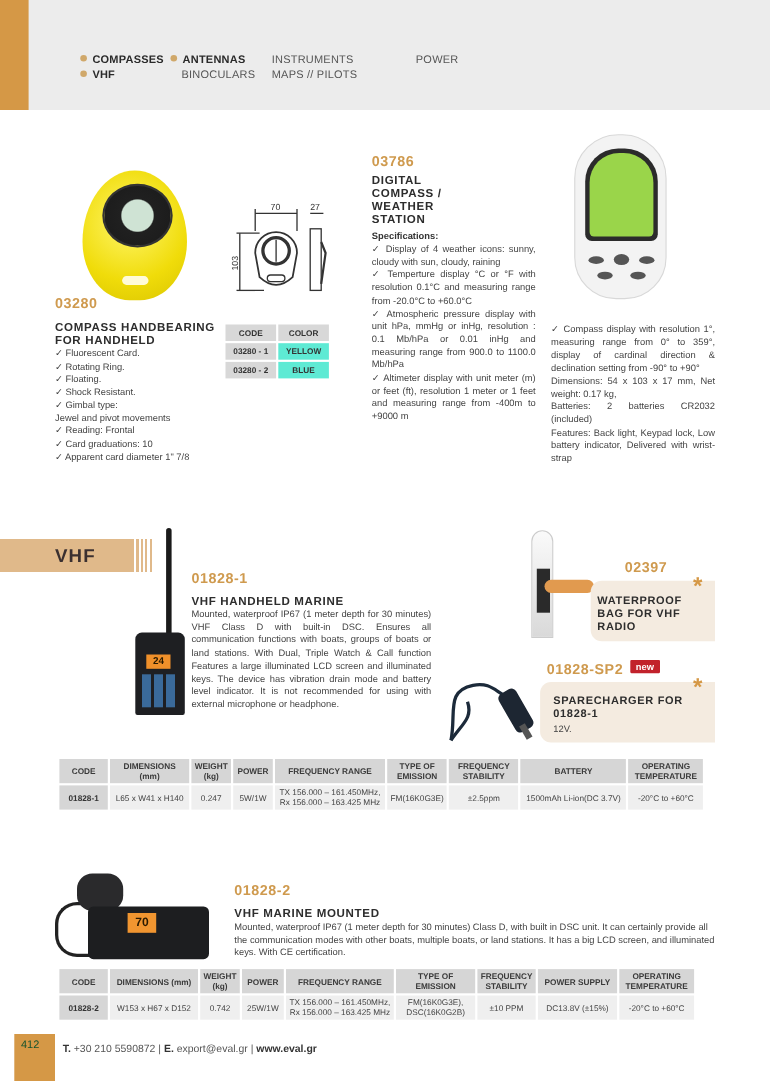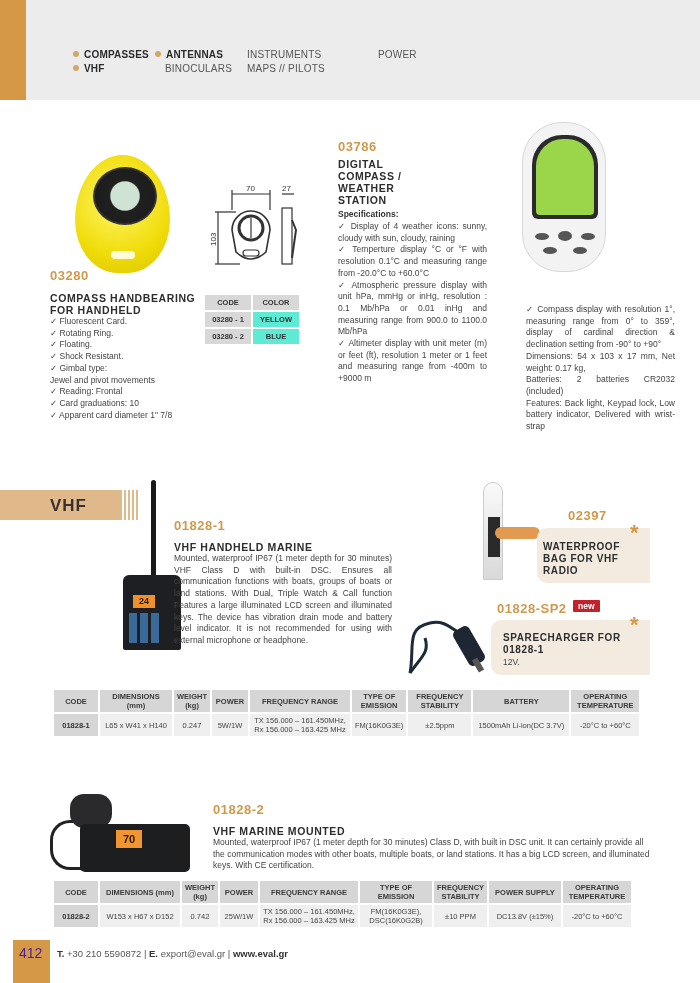--- a/index.html
+++ b/index.html
@@ -43,21 +43,21 @@
   .ws-btn { position: absolute; width: 14px; height: 7px; background: #555; border-radius: 50%; }
 
   
   .vhf-banner { position: absolute; left: 0; top: 490px; width: 135px; height: 30px; background: #e0b98a; }
   .vhf-stripes { position: absolute; left: 120px; top: 490px; width: 20px; height: 30px; background: repeating-linear-gradient(90deg, #e0b98a 0 2px, #fff 2px 4px); }
   .vhf-label { position: absolute; left: 50px; top: 496px; font-size: 17px; font-weight: bold; color: #3b3030; letter-spacing: 1px; }
 
   
   .handheld { position: absolute; left: 123px; top: 480px; width: 45px; height: 170px; }
   .hh-antenna { position: absolute; left: 28px; top: 0; width: 5px; height: 100px; background: #1a1a1a; border-radius: 3px; }
-  .hh-body { position: absolute; left: 0; top: 95px; width: 58px; height: 75px; background: #1e1f22; border-radius: 6px 6px 2px 2px; }
+  .hh-body { position: absolute; left: 0; top: 95px; width: 45px; height: 75px; background: #1e1f22; border-radius: 6px 6px 2px 2px; }
   .hh-screen { position: absolute; left: 10px; top: 20px; width: 22px; height: 13px; background: #f0902a; color: #2a1a00; font-size: 9px; font-weight: bold; text-align: center; line-height: 13px; }
   .hh-keys { position: absolute; left: 6px; top: 38px; width: 32px; height: 30px; background: repeating-linear-gradient(90deg, #3a6a9a 0 8px, #1e1f22 8px 11px); }
 
   
   .acc-box { position: absolute; background: #f4ebe0; border-radius: 10px 0 0 10px; }
   .asterisk { position: absolute; color: #d59846; font-size: 22px; font-weight: bold; }
   .new-badge { position: absolute; background: #c2222b; color: #fff; font-size: 8.5px; font-weight: bold; padding: 1px 5px; border-radius: 1px; }
 
   .bag-img { position: absolute; left: 480px; top: 482px; width: 55px; height: 100px; }
   .charger-img { position: absolute; left: 405px; top: 608px; width: 95px; height: 70px; }
@@ -69,21 +69,21 @@
   .spec-table td.code { background: #d6d6d6; font-weight: bold; color: #333; }
 
   
   .mounted { position: absolute; left: 50px; top: 790px; width: 150px; height: 85px; }
   .mnt-body { position: absolute; left: 30px; top: 34px; width: 110px; height: 48px; background: #1d1e20; border-radius: 5px; }
   .mnt-screen { position: absolute; left: 36px; top: 6px; width: 26px; height: 18px; background: #f09530; color: #2a1a00; font-size: 11px; font-weight: bold; text-align: center; line-height: 18px; }
   .mnt-mic { position: absolute; left: 20px; top: 4px; width: 42px; height: 34px; background: #2a2a2c; border-radius: 14px; }
   .mnt-cord { position: absolute; left: 0; top: 30px; width: 38px; height: 50px; border: 3px solid #222; border-right: none; border-radius: 20px 0 0 20px; }
 
   
-  .page-num { position: absolute; left: 13px; top: 940px; width: 37px; height: 43px; background: #d59846; color: #4c1d95; font-size: 14px; padding: 5px 0 0 6px; }
+  .page-num { position: absolute; left: 13px; top: 940px; width: 37px; height: 43px; background: #d59846; color: #14532d; font-size: 10px; padding: 5px 0 0 6px; }
   .footer-text { position: absolute; left: 57px; top: 948px; font-size: 9.5px; color: #555; white-space: nowrap; }
   .footer-text b { color: #333; }
 </style>
 </head>
 <body>
 
 <div class="header">
   <div class="header-accent"></div>
   <div class="nav">
     <div class="nav-item active" style="left:0;top:0"><span class="dot"></span><span>COMPASSES</span></div>
@@ -179,21 +179,21 @@
       <div class="ws-lcd"></div>
     </div>
     <div class="ws-btn" style="left:12px;top:110px;"></div>
     <div class="ws-btn" style="left:35px;top:108px;width:14px;height:10px;"></div>
     <div class="ws-btn" style="left:58px;top:110px;"></div>
     <div class="ws-btn" style="left:20px;top:124px;"></div>
     <div class="ws-btn" style="left:50px;top:124px;"></div>
   </div>
 </div>
 
-<div class="abs body-text" style="left:501px;top:304px;width:149px;text-align:justify;margin-left:25px;">
+<div class="abs body-text" style="left:501px;top:294px;width:149px;text-align:justify;">
   <div>✓ Compass display with resolution 1°, measuring range from 0° to 359°, display of cardinal direction &amp; declination setting from -90° to +90°</div>
   <div>Dimensions: 54 x 103 x 17 mm, Net weight: 0.17 kg,</div>
   <div>Batteries: 2 batteries CR2032 (included)</div>
   <div>Features: Back light, Keypad lock, Low battery indicator, Delivered with wrist-strap</div>
 </div>
 
 <div class="vhf-banner"></div>
 <div class="vhf-stripes"></div>
 <div class="vhf-label">VHF</div>
 

